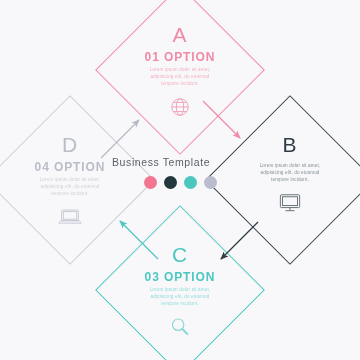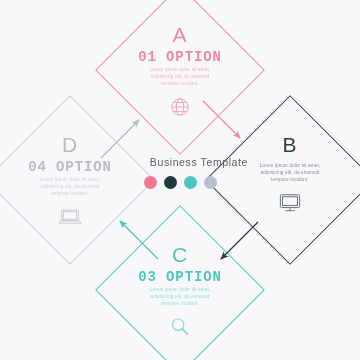--- a/index.html
+++ b/index.html
@@ -43,26 +43,25 @@
   .quad.d { left: 11px;  top: 132px; }
 
   .letter {
     font-size: 21px;
     font-weight: 300;
     letter-spacing: 1px;
     line-height: 26px;
     margin: 0 0 4px 0;
   }
   .opt-title {
-    font-size: 14px;
+    font-size: 12px;
     font-weight: bold;
     letter-spacing: 0.9px;
     line-height: 11px;
     margin: 0 0 3px 0;
-    font-family: Liberation Mono, monospace;
   }
   .opt-body {
     font-size: 4.6px;
     line-height: 7.2px;
     letter-spacing: 0.15px;
     margin: 0 auto;
     width: 74px;
     opacity: 0.85;
   }
   .icon-wrap {
@@ -82,21 +81,21 @@
   .c .opt-body { color: #7fd8d3; }
   .d .letter, .d .opt-title { color: #b9bdc8; }
   .d .opt-body { color: #c6cad3; }
 
   
   .center-block {
     position: absolute;
     left: 112px;
     top: 156px;
     width: 136px;
-    text-align: right;
+    text-align: left;
   }
   .center-title {
     font-size: 10.5px;
     color: #5a6068;
     letter-spacing: 0.6px;
     font-weight: 400;
     margin: 0 0 8px 0;
     white-space: nowrap;
   }
   .dots {

